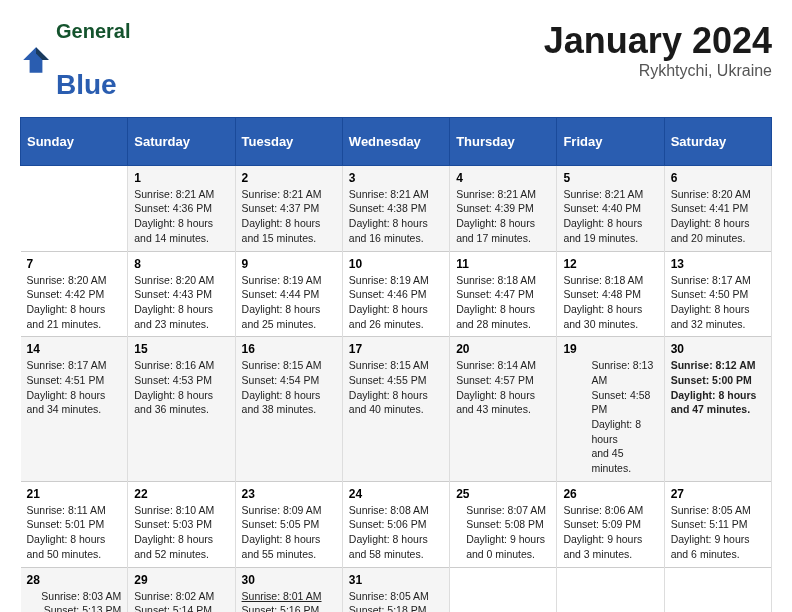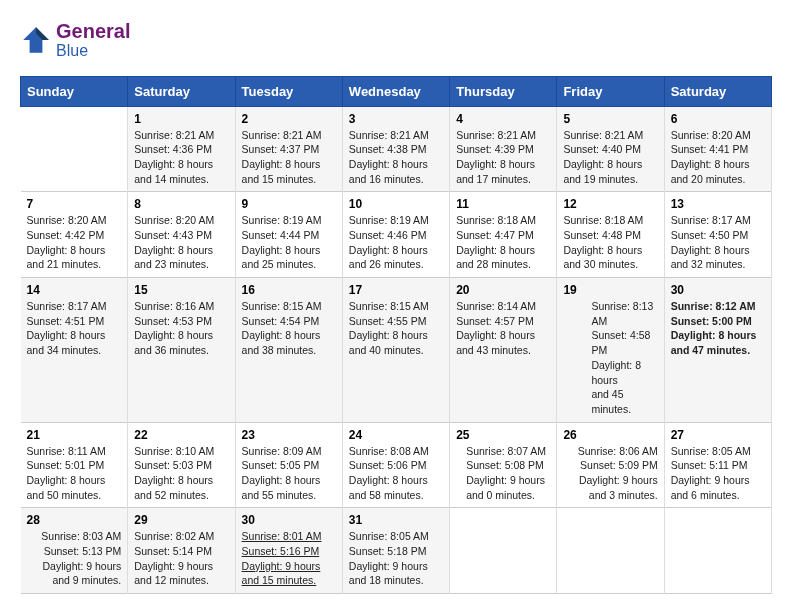--- a/index.html
+++ b/index.html
@@ -38,21 +38,21 @@
       color: #555;
     }
     table {
       width: 100%;
       border-collapse: collapse;
       font-size: 11px;
     }
     thead tr th {
       background: #2a5db0;
       color: #fff;
-      padding: 7px 6px;
+      padding: 16px 6px;
       text-align: left;
       font-size: 13px;
       font-weight: bold;
       border: 1px solid #1a4a9a;
     }
     tbody tr {
       border-bottom: 1px solid #ccc;
     }
     tbody tr:nth-child(odd) {
       background: #f5f5f5;
@@ -84,25 +84,27 @@
 </head>
 <body>
 
 <div class="header">
   <div class="logo">
     <svg class="logo-icon" viewBox="0 0 40 40">
       <polygon points="20,4 36,20 28,20 28,36 12,36 12,20 4,20" fill="#2a5db0"></polygon>
       <polygon points="20,4 36,20 28,20 20,12" fill="#1a3a5c"></polygon>
     </svg>
     <div>
-      <div style="font-size:20px;font-weight:bold;color:#701a75;line-height:1.1;">General</div>
-      <div style="font-size:16px;font-weight:normal;color:#2a5db0;line-height:1.1;">Blue</div>
+      <div style="font-size:20px;font-weight:bold;color:#14532d;line-height:1.1;">General</div>
+      <div style="font-size:28px;font-weight:bold;color:#2a5db0;line-height:1.1;margin-top:28px;">Blue</div>
     </div>
   </div>
   <div class="title-block">
+    <div class="month-title">January 2024</div>
+    <div class="location">Rykhtychi, Ukraine</div>
   </div>
 </div>
 
 <table>
   <thead>
     <tr>
     <th>Sunday</th>
         <th>Saturday</th>
         <th>Tuesday</th>
         <th>Wednesday</th>
@@ -290,21 +292,21 @@
         </td>
         <td>
           <div class="day-num">25</div>
           <div class="day-info" style="white-space: pre-line; margin-left: 10px;">Sunrise: 8:07 AM
 Sunset: 5:08 PM
 Daylight: 9 hours
 and 0 minutes.</div>
         </td>
         <td>
           <div class="day-num">26</div>
-          <div class="day-info" style="white-space: pre-line; text-align: right;">Sunrise: 8:06 AM
+          <div class="day-info" style="white-space: pre-line;">Sunrise: 8:06 AM
 Sunset: 5:09 PM
 Daylight: 9 hours
 and 3 minutes.</div>
         </td>
         <td>
           <div class="day-num">27</div>
           <div class="day-info" style="white-space: pre-line;">Sunrise: 8:05 AM
 Sunset: 5:11 PM
 Daylight: 9 hours
 and 6 minutes.</div>

